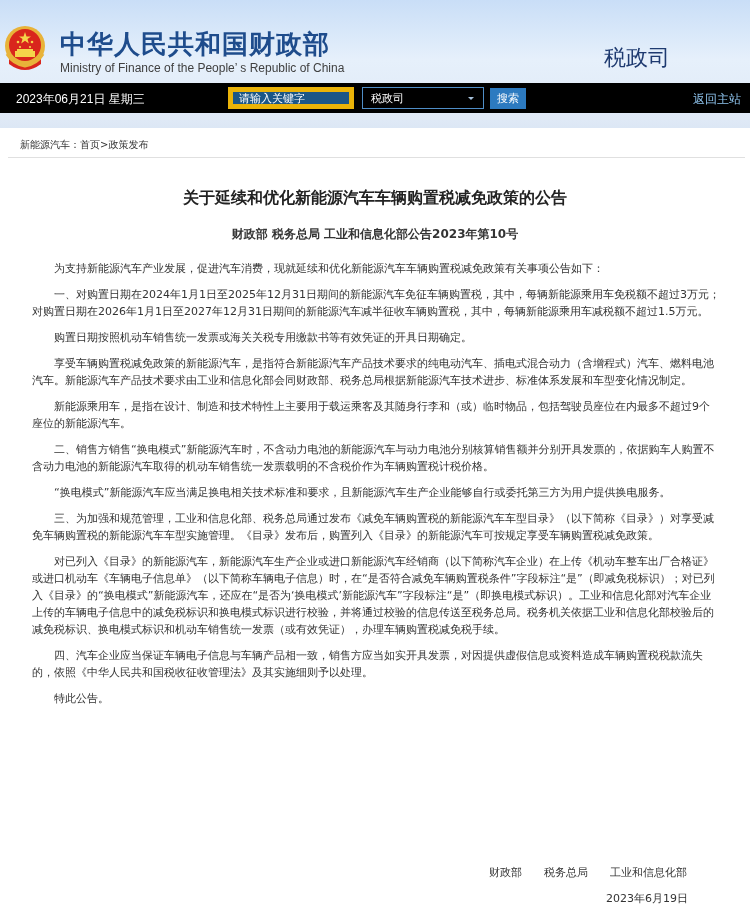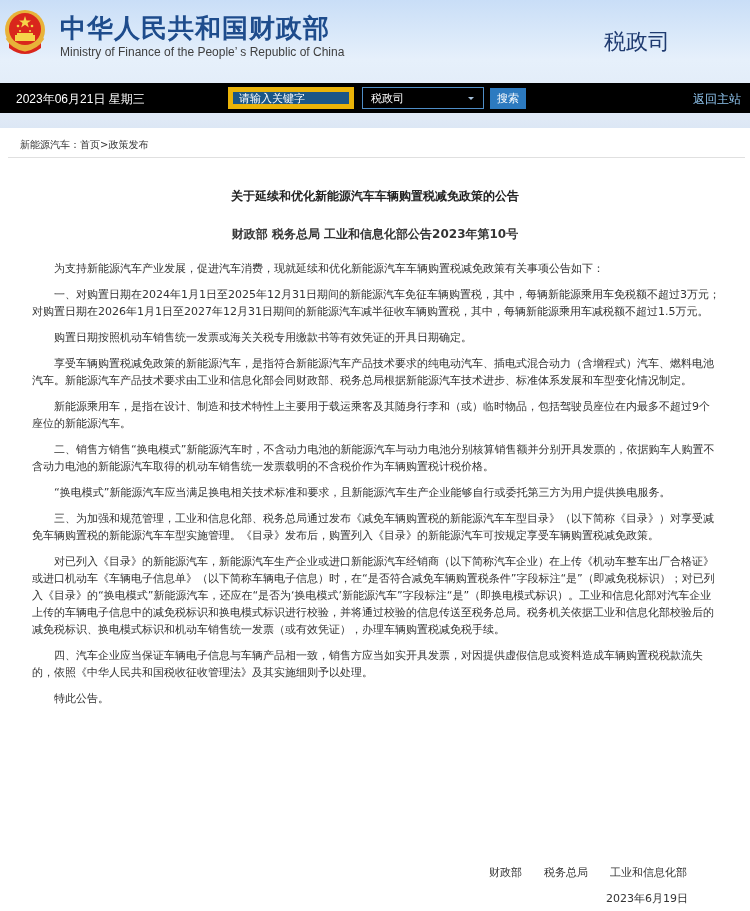--- a/index.html
+++ b/index.html
@@ -4,21 +4,21 @@
 <style>
   * { box-sizing: border-box; margin: 0; padding: 0; }
   html, body { width: 750px; height: 911px; overflow: hidden; }
   body {
     font-family: "DejaVu Sans", "Liberation Sans", sans-serif;
     background: linear-gradient(180deg, #c9def7 0px, #e6f0fb 60px, #dfe9f6 120px, #d8e4f3 140px);
     position: relative;
     color: #333;
   }
   
-  .header { position: absolute; left: 0; top: 0; width: 716px; height: 80px; }
+  .header { position: absolute; left: 0; top: 16px; width: 716px; height: 80px; }
   .emblem { position: absolute; left: 3px; top: 8px; width: 44px; height: 50px; }
   .site-title-cn {
     position: absolute; left: 60px; top: 11px;
     font-size: 26px; font-weight: bold; color: #1e4c8c; letter-spacing: 1px;
     font-family: "DejaVu Sans", sans-serif;
   }
   .site-title-en {
     position: absolute; left: 60px; top: 45px;
     font-size: 12px; color: #404040;
     font-family: "Liberation Sans", sans-serif;
@@ -69,21 +69,21 @@
   }
   .breadcrumb {
     position: absolute; left: 20px; top: 10px; font-size: 10px; color: #333;
   }
   .breadcrumb a { color: #333; text-decoration: none; }
   .crumb-divider {
     position: absolute; left: 8px; top: 29px; width: 737px; height: 1px; background: #e0e0e0;
   }
   .doc-title {
     position: absolute; left: 0; top: 60px; width: 750px; text-align: center;
-    font-size: 12px; font-weight: bold; color: #222;
+    font-size: 16px; font-weight: bold; color: #222;
   }
   .doc-subtitle {
     position: absolute; left: 0; top: 98px; width: 750px; text-align: center;
     font-size: 12px; font-weight: bold; color: #333;
   }
   .body-text {
     position: absolute; left: 32px; top: 132px; width: 688px;
     font-size: 11px; color: #333; line-height: 17px;
   }
   .body-text p { text-indent: 2em; margin-bottom: 9px; word-break: break-all; }

